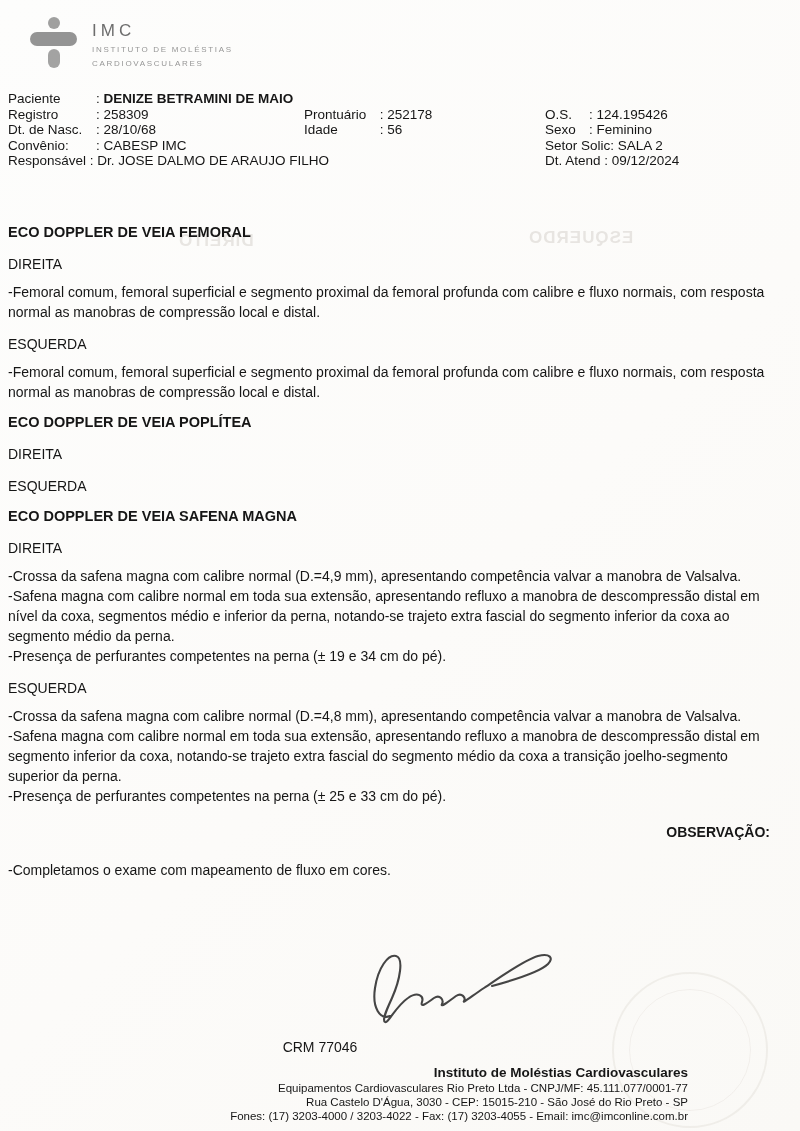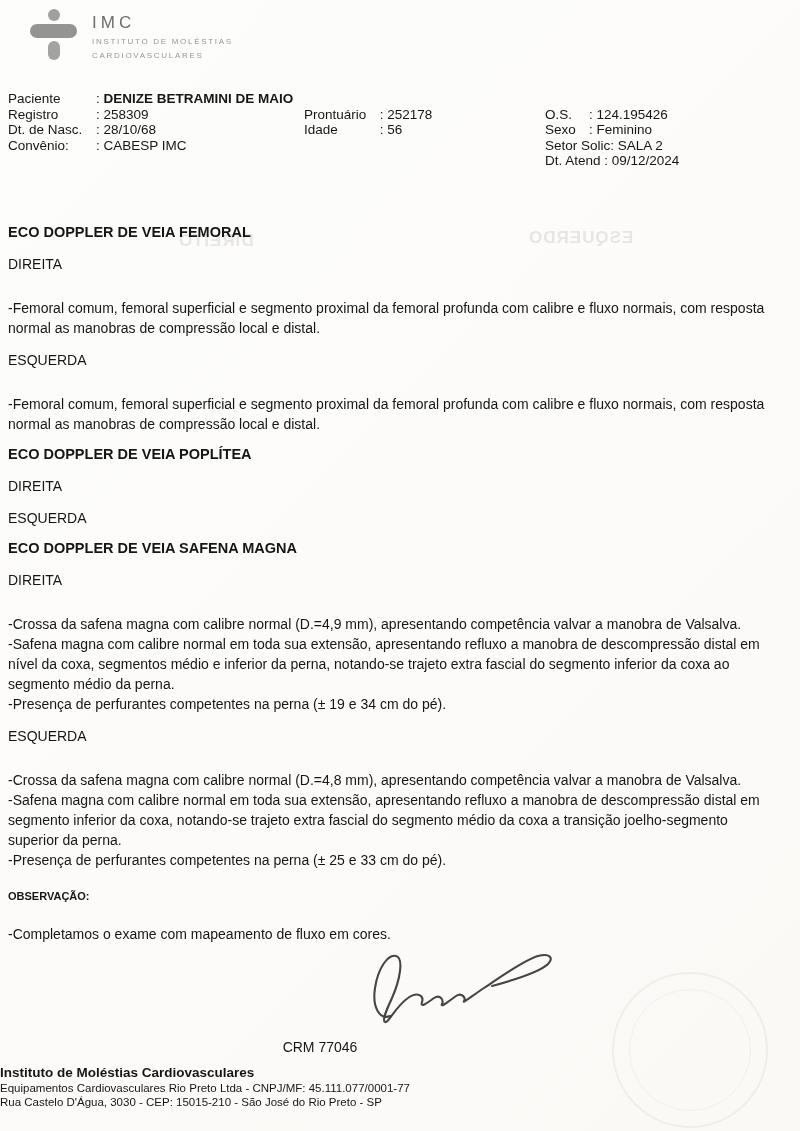--- a/index.html
+++ b/index.html
@@ -3,21 +3,21 @@
 <meta charset="utf-8">
 <style>
   html,body{margin:0;padding:0;background:#d9d9d9;}
   .page{
     position:relative;width:800px;height:1131px;margin:0 auto;
     background:linear-gradient(135deg,#fdfdfc 0%,#fcfbf9 55%,#faf9f6 100%);
     overflow:hidden;color:#161616;
     font-family:"Liberation Sans", sans-serif;
   }
   
-  .logo{position:absolute;top:8px;left:30px;display:flex;gap:15px;}
+  .logo{position:absolute;top:16px;left:30px;display:flex;gap:15px;}
   .logo-icon{position:relative;width:47px;height:52px;opacity:.78;filter:blur(.4px);}
   .logo-icon .head{position:absolute;left:18px;top:1px;width:12px;height:12px;border-radius:50%;background:#868686;}
   .logo-icon .hbar{position:absolute;left:0;top:16px;width:47px;height:14px;border-radius:8px;background:#777;}
   .logo-icon .vbar{position:absolute;left:18px;top:33px;width:12px;height:19px;border-radius:6px;background:#8a8a8a;}
   .logo-text{padding-top:5px;}
   .logo-imc{font-size:17px;letter-spacing:4px;color:#6d6d6d;}
   .logo-sub{font-size:8px;letter-spacing:1.7px;color:#969696;line-height:10px;margin-top:4px;}
   
   .info{position:absolute;top:91px;left:8px;width:788px;font-size:13.5px;}
   .irow{position:relative;height:15.6px;white-space:nowrap;}
@@ -26,28 +26,28 @@
   .c3{position:absolute;left:537px;}
   .lbl{display:inline-block;}
   .w88{width:88px;} .w72{width:72px;} .w44{width:44px;}
   .sp60{display:inline-block;width:52px;}
   .b{font-weight:bold;}
   
   .content{position:absolute;top:222px;left:8px;width:762px;font-size:14px;line-height:20px;}
   .sec-title{font-weight:bold;text-align:left;font-size:14.5px;margin:10px 0 0;}
   .sec-title.first{margin-top:0;}
   .side{margin:12px 0 0;}
-  .para{margin:24px 0 0;}
-  .obs-title{font-weight:bold;text-align:left;font-size:11px;margin:16px 0 0;}
+  .para{margin:8px 0 0;}
+  .obs-title{font-weight:bold;text-align:right;font-size:14px;margin:16px 0 0;}
   .obs-para{margin:18px 0 0;}
   
   .sig{position:absolute;left:352px;top:946px;width:236px;height:78px;}
   .doctor{position:absolute;top:1018px;left:0;width:800px;text-align:center;font-size:14px;}
   .crm{position:absolute;top:1039px;left:0;width:640px;text-align:center;font-size:14px;}
-  .footer{position:absolute;top:1065px;left:0;width:688px;text-align:left;}
+  .footer{position:absolute;top:1065px;left:0;width:688px;text-align:right;}
   .f-org{font-weight:bold;font-size:13.5px;margin-bottom:2px;}
   .f-line{font-size:11.5px;line-height:13.8px;}
   
   .ghost{position:absolute;font-weight:bold;font-size:17px;letter-spacing:1px;
          color:rgba(125,112,98,.16);transform:scaleX(-1);}
   .g1{left:178px;top:231px;} .g2{left:528px;top:228px;}
   .stamp{position:absolute;left:612px;top:972px;width:152px;height:152px;border-radius:50%;
          border:2px solid rgba(150,138,120,.10);}
   .stamp-inner{position:absolute;inset:15px;border-radius:50%;border:1px solid rgba(150,138,120,.09);}
 </style>
@@ -102,20 +102,23 @@
     </div>
     <div class="irow">
       <span class="c1">
         <span class="lbl w88">Convênio:</span><span>:</span>&nbsp;<span>CABESP IMC</span>
       </span>
       <span class="c3">
         <span>Setor Solic:</span>&nbsp;<span>SALA 2</span>
       </span>
     </div>
     <div class="irow">
+      <span class="c1">
+        <span>Responsável :</span>&nbsp;<span>Dr. JOSE DALMO DE ARAUJO FILHO</span>
+      </span>
       <span class="c3">
         <span>Dt. Atend :</span>&nbsp;<span>09/12/2024</span>
       </span>
     </div>
   </div>
 
   <div class="content">
 
     <div class="sec-title first">ECO DOPPLER DE VEIA FEMORAL</div>
     <div class="side">DIREITA</div>
@@ -156,15 +159,16 @@
   <div class="crm">CRM  77046</div>
 
   <div class="stamp">
       <div class="stamp-inner"></div>
     </div>
 
   <div class="footer">
     <div class="f-org">Instituto de Moléstias Cardiovasculares</div>
     <div class="f-line">Equipamentos Cardiovasculares Rio Preto Ltda - CNPJ/MF: 45.111.077/0001-77</div>
     <div class="f-line">Rua Castelo D'Água, 3030 - CEP: 15015-210 - São José do Rio Preto - SP</div>
+    <div class="f-line">Fones: (17) 3203-4000 / 3203-4022 - Fax: (17) 3203-4055 - Email: imc@imconline.com.br</div>
   </div>
 
 </div>
 
 </body></html>

